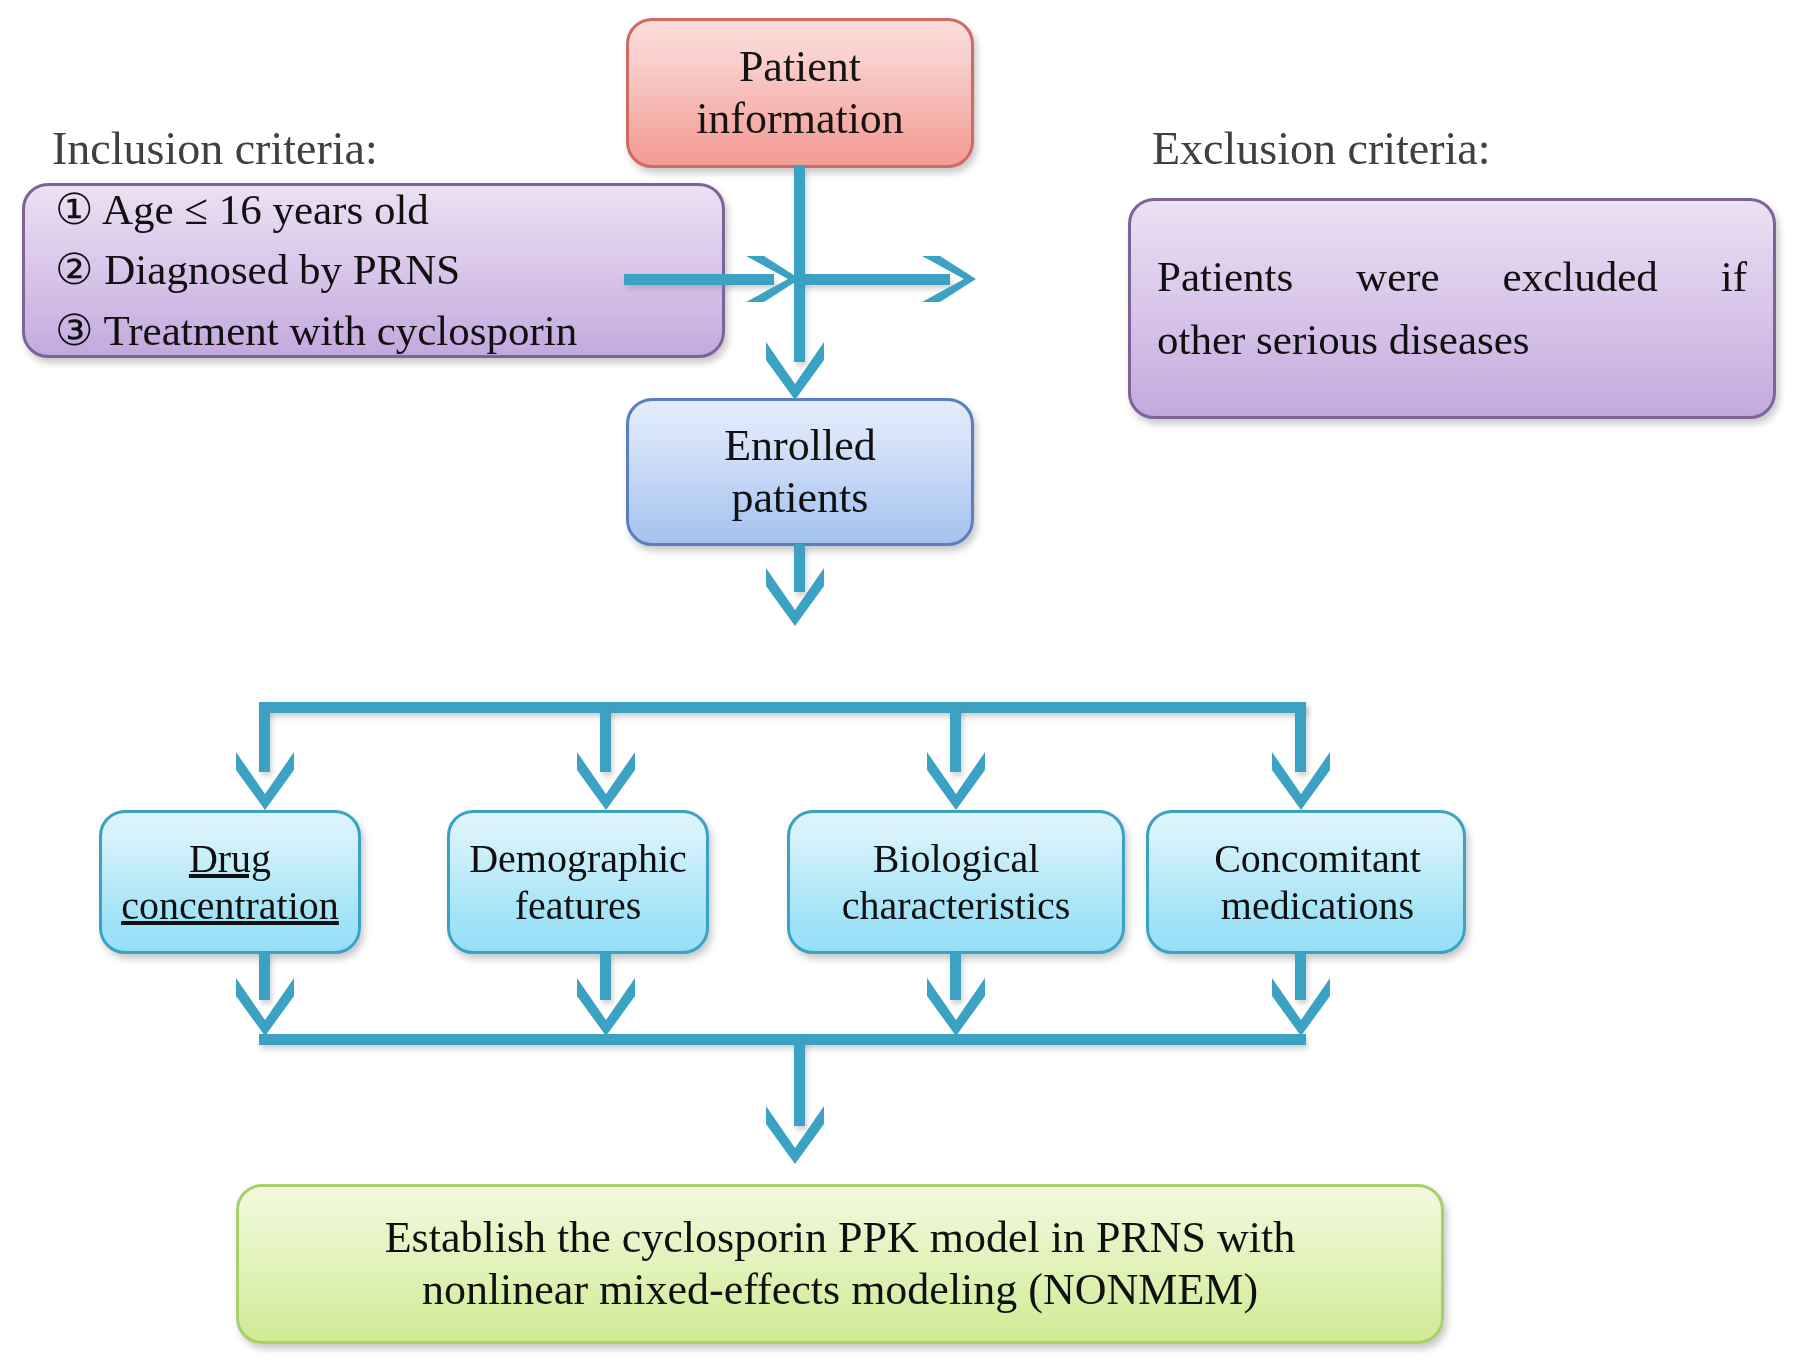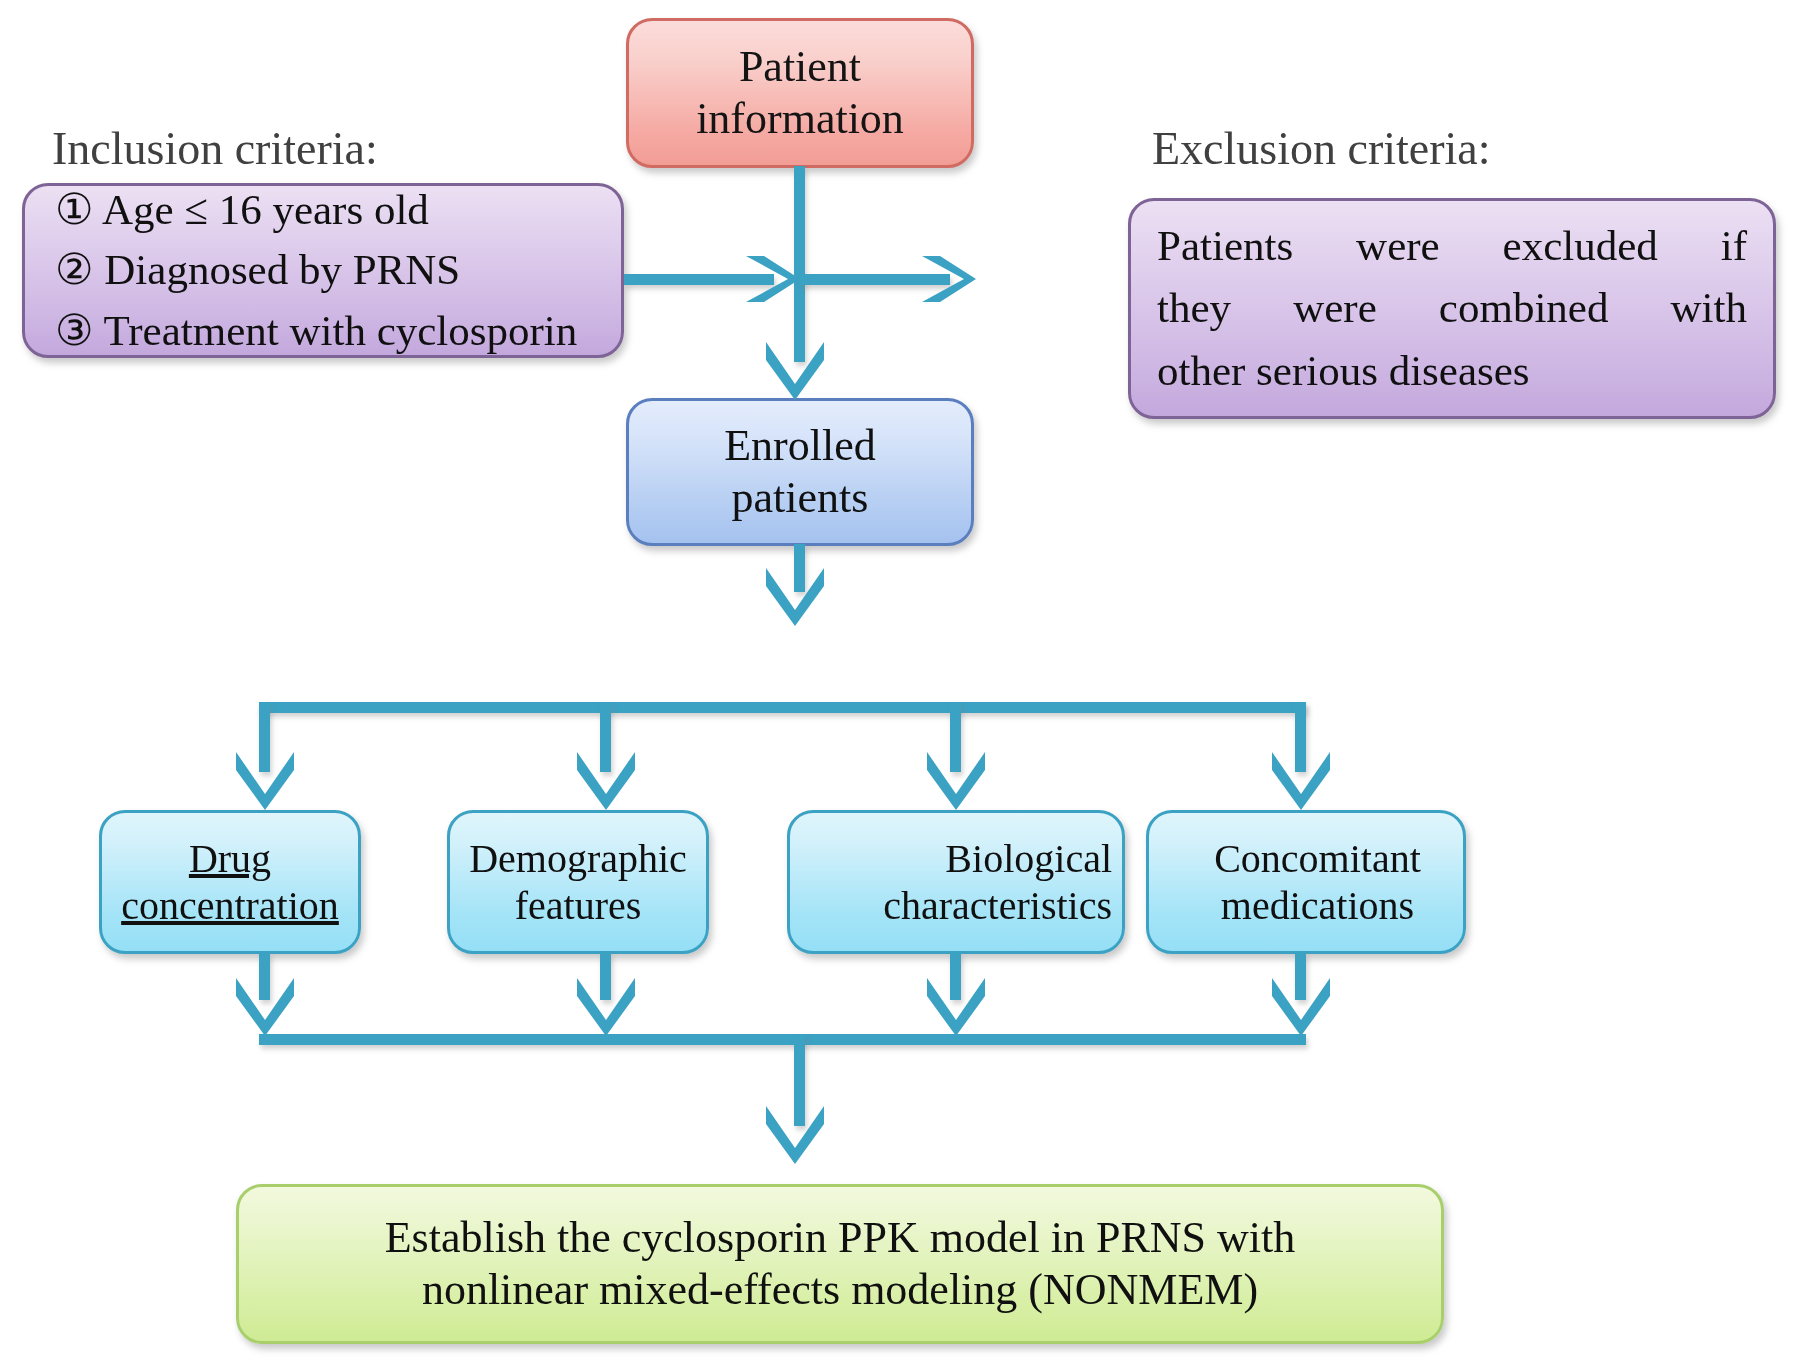--- a/index.html
+++ b/index.html
@@ -117,32 +117,31 @@
 
   <div class="caption" style="left:1152px; top:122px;">Exclusion criteria:</div>
 
   <div class="node node-pink" style="left:626px; top:18px; width:348px; height:150px;">
     <span class="txt">
       <span>Patient</span><br>
       <span>information</span>
     </span>
   </div>
 
-  <div class="node node-purple" style="left:22px; top:183px; width:602px; height:175px;">
+  <div class="node node-purple" style="left:22px; top:183px; width:703px; height:175px;">
     <span class="crit-list">
       <span class="crit-row">① Age ≤ 16 years old</span>
       <span class="crit-row">② Diagnosed by PRNS</span>
       <span class="crit-row">③ Treatment with cyclosporin</span>
     </span>
   </div>
 
   <div class="node node-purple" style="left:1128px; top:198px; width:648px; height:221px;">
     <span class="just-par">
       <span style="display:block;">Patients were excluded if</span>
-      <span style="display:block;">they were combined with</span>
       <span style="display:block; text-align-last:left;">other serious diseases</span>
     </span>
   </div>
 
   <div class="node node-blue" style="left:626px; top:398px; width:348px; height:148px;">
     <span class="txt">
       <span>Enrolled</span><br>
       <span>patients</span>
     </span>
   </div>
@@ -154,21 +153,21 @@
     </span>
   </div>
 
   <div class="node node-cyan" style="left:447px; top:810px; width:262px; height:144px;">
     <span class="txt">
       <span>Demographic</span><br>
       <span>features</span>
     </span>
   </div>
 
-  <div class="node node-cyan" style="left:787px; top:810px; width:338px; height:144px;text-align:right;">
+  <div class="node node-cyan" style="left:787px; top:810px; width:338px; height:144px;">
     <span class="txt">
       <span>Biological</span><br>
       <span>characteristics</span>
     </span>
   </div>
 
   <div class="node node-cyan" style="left:1146px; top:810px; width:320px; height:144px;padding-left:23px;">
     <span class="txt">
       <span>Concomitant</span><br>
       <span>medications</span>

